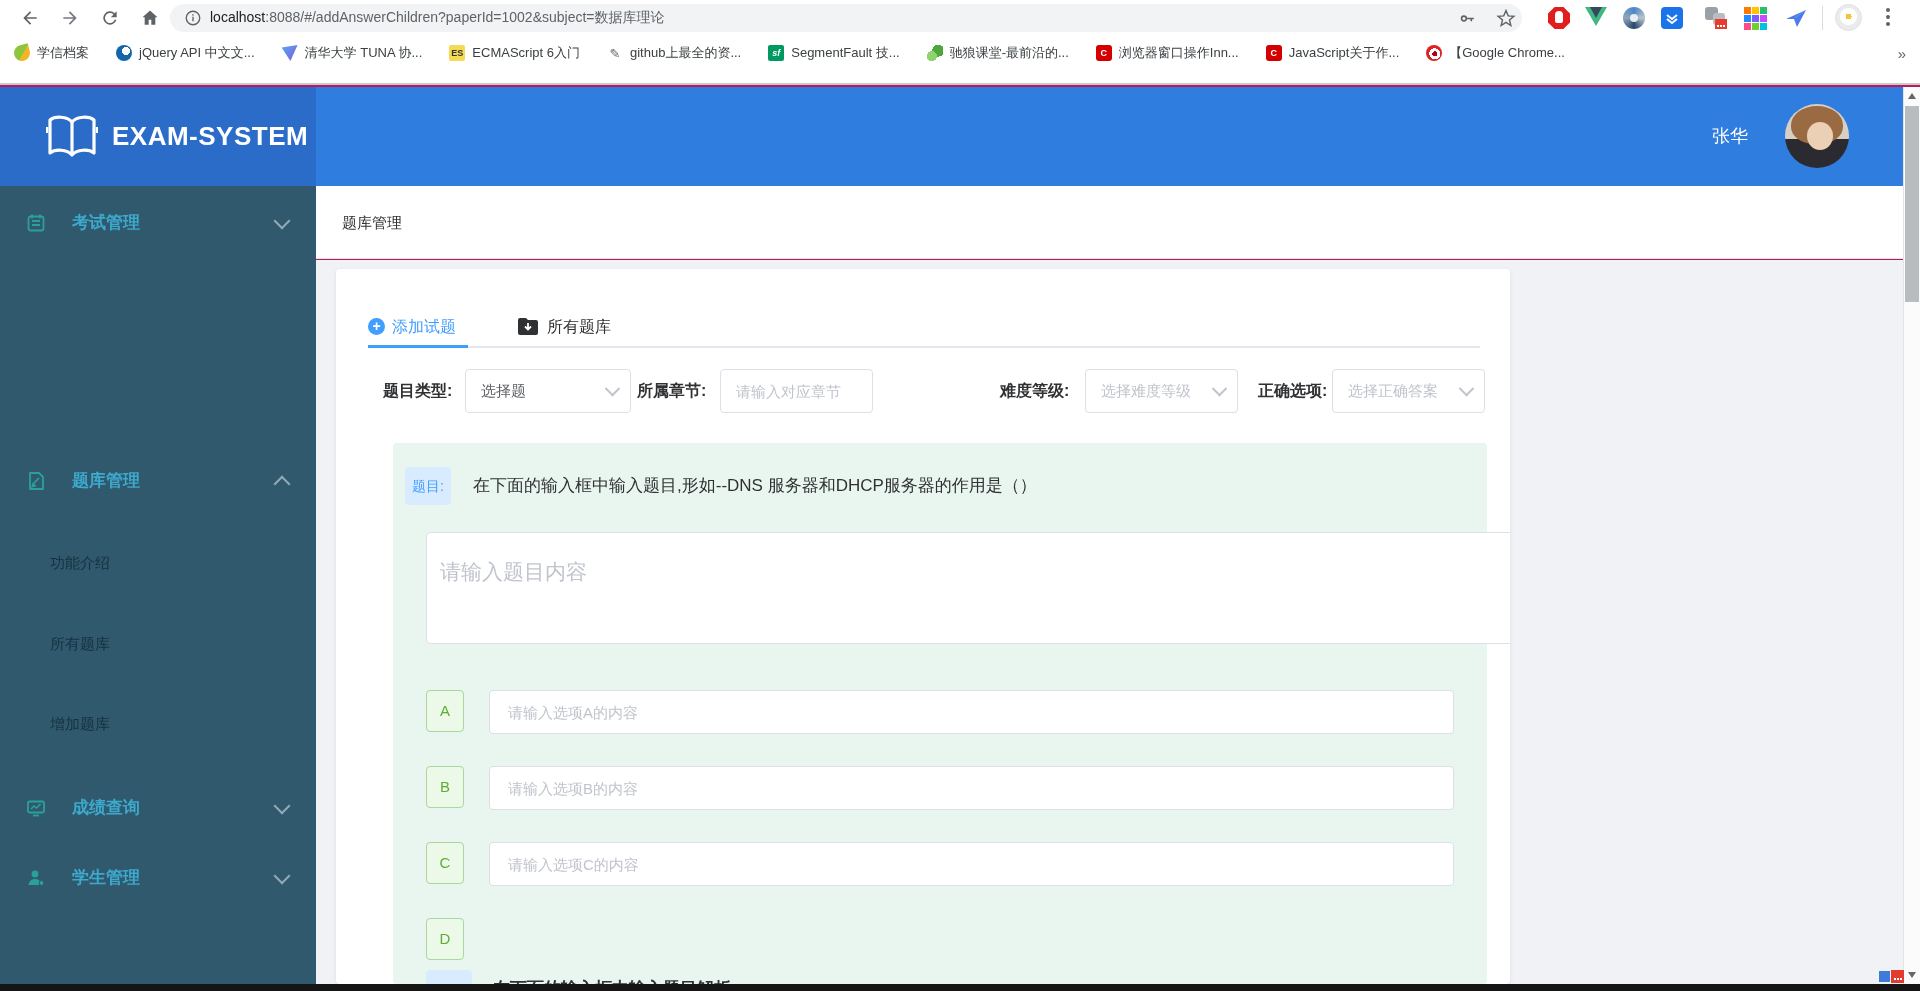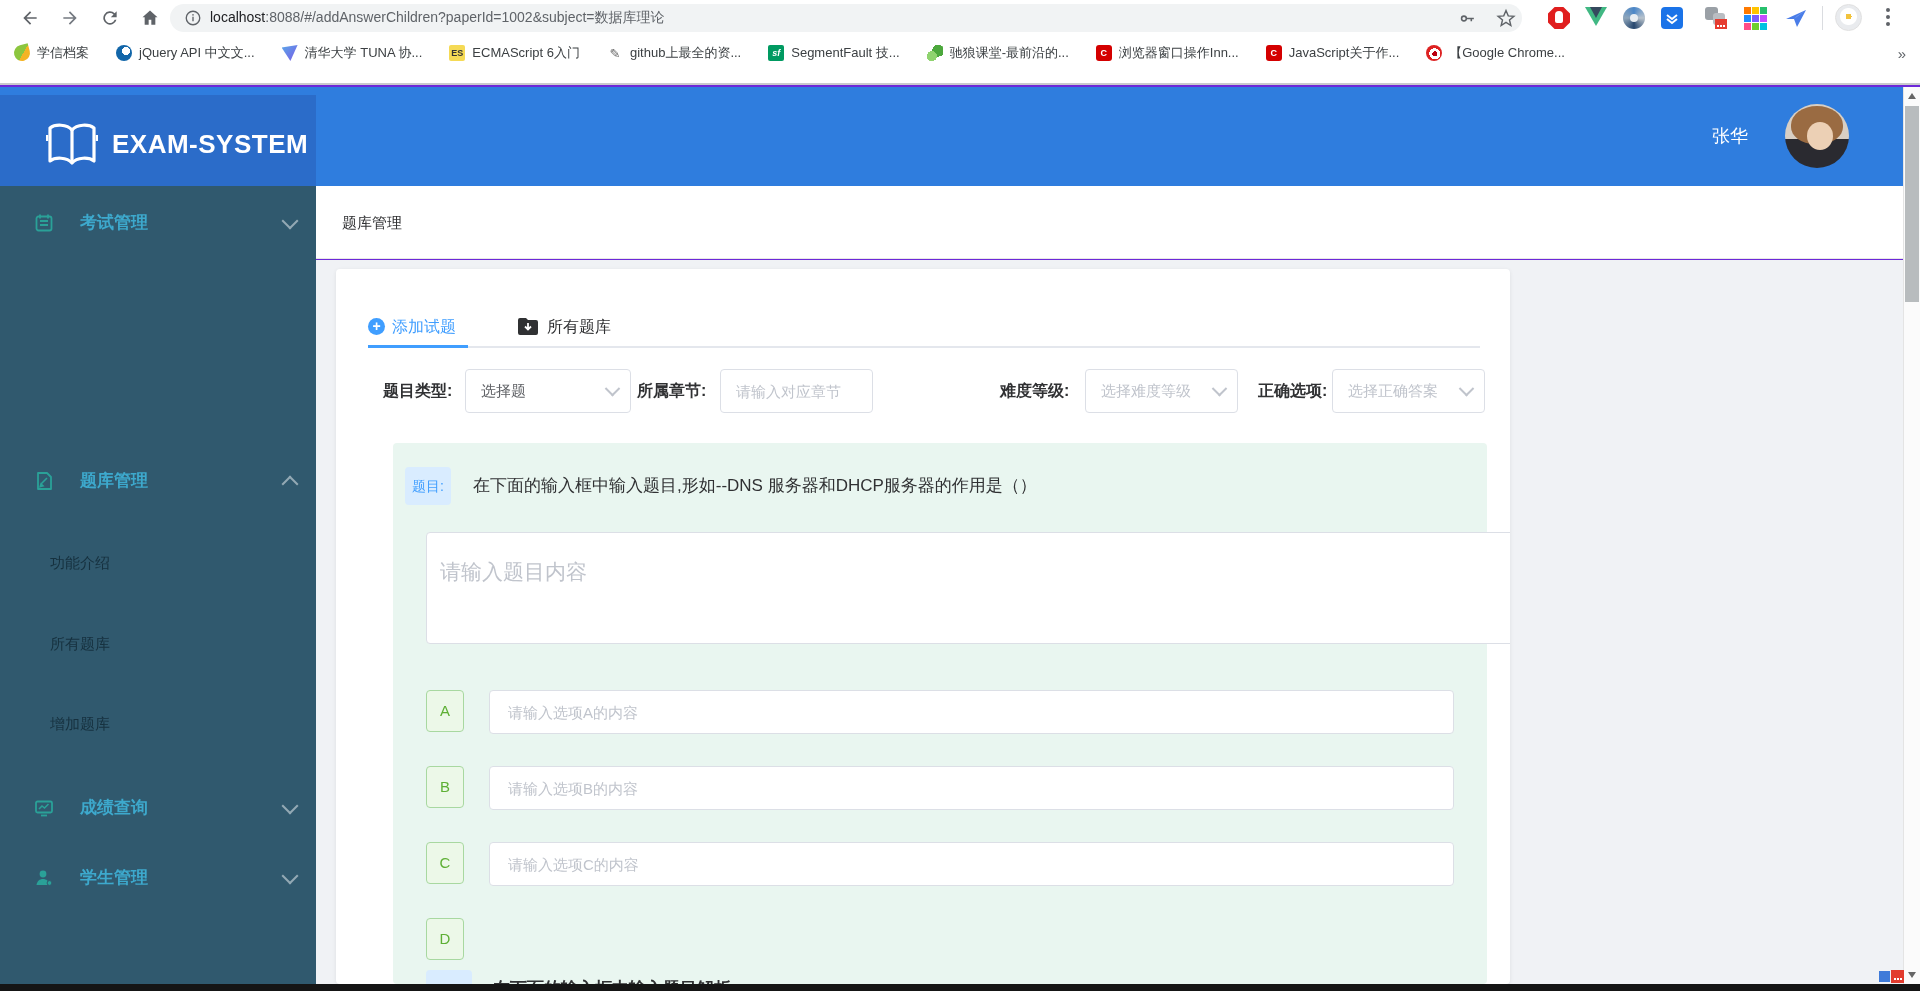--- a/index.html
+++ b/index.html
@@ -1,16 +1,16 @@
 <!DOCTYPE html>
 <html><head>
 <meta charset="utf-8">
 <style>
   html,body{margin:0;padding:0;background:#ddd;}
-  #frame{position:relative;width:1920px;height:991px;background:#6d28d9;overflow:hidden;
+  #frame{position:relative;width:1920px;height:991px;background:#be185d;overflow:hidden;
          font-family:"Liberation Sans","DejaVu Sans",sans-serif;-webkit-font-smoothing:antialiased;}
   .abs{position:absolute;}
   svg{display:block;}
 
   
   #chrome{position:absolute;left:0;top:0;width:1920px;height:85px;background:#fff;border-bottom:2px solid #c8cacd;box-sizing:border-box;}
   .navico{position:absolute;top:8px;width:20px;height:20px;cursor:pointer;}
   #omnibox{position:absolute;left:170px;top:4px;width:1352px;height:28px;background:#f1f3f4;border-radius:14px;}
   #url-text{position:absolute;left:210px;top:0;height:36px;line-height:34px;font-size:14px;white-space:nowrap;}
   #url-text .host{color:#202124;}
@@ -33,33 +33,33 @@
   .fav-es{background:#f5da55;color:#333;border-radius:2px;}
   .fav-gh{color:#666;font-size:13px;}
   .fav-sf{background:#009a61;color:#fff;border-radius:2px;font-style:italic;}
   .fav-sprout{background:radial-gradient(circle at 30% 70%, #8fd36f 0 5px, transparent 5px),radial-gradient(circle at 70% 35%, #4ca83d 0 6px, transparent 6px);}
   .fav-csdn{background:#d40000;color:#fff;border-radius:3px;}
   .fav-weibo{border-radius:50%;background:radial-gradient(circle at 55% 55%, #b01 0 2.5px, #fff 2.5px 5.5px, #d22 5.5px);}
   #bm-overflow{margin-left:auto;margin-right:14px;color:#5f6368;font-size:15px;cursor:pointer;}
 
   
   #app-header{position:absolute;left:0;top:87px;width:1903px;height:99px;background:#2f7dde;}
-  #logo-block{position:absolute;left:0;top:8px;width:316px;height:99px;background:#2b6cc9;}
+  #logo-block{position:absolute;left:0;top:0;width:316px;height:99px;background:#2b6cc9;}
   #logo-text{position:absolute;left:112px;top:0;height:99px;line-height:99px;color:#fff;font-size:26px;font-weight:bold;letter-spacing:.5px;}
   #grid-icon{position:absolute;left:347px;top:123px;width:26px;height:26px;display:grid;grid-template-columns:11px 11px;grid-template-rows:11px 11px;gap:4px;cursor:pointer;}
   #grid-icon i{background:#fff;}
   #user-name{position:absolute;left:1712px;top:87px;height:99px;line-height:99px;color:#fff;font-size:18px;}
   #user-avatar{position:absolute;left:1785px;top:104px;width:64px;height:64px;border-radius:50%;overflow:hidden;
      background:linear-gradient(180deg,#d8cfc4 0 55%,#2a2a30 55%);}
   #user-avatar .hair{position:absolute;left:6px;top:2px;width:52px;height:38px;border-radius:50% 50% 45% 45%;background:#9a6b42;}
   #user-avatar .face{position:absolute;left:22px;top:18px;width:26px;height:28px;border-radius:50%;background:#ecd0b5;}
 
   
   #sidebar{position:absolute;left:0;top:186px;width:316px;height:798px;background:#30596e;}
-  .side-item{position:absolute;left:8px;width:316px;height:44px;cursor:pointer;text-align:right;}
+  .side-item{position:absolute;left:0;width:316px;height:44px;cursor:pointer;text-align:right;}
   .side-item .lbl{position:absolute;left:72px;top:0;height:44px;line-height:44px;font-size:17px;font-weight:bold;color:#3da9cd;}
   .side-item .sico{position:absolute;left:26px;top:12px;width:20px;height:20px;}
   .chev{position:absolute;left:276px;width:10px;height:10px;border-right:2px solid #93a9b4;border-bottom:2px solid #93a9b4;}
   .chev.down{top:14px;transform:rotate(45deg);}
   .chev.up{top:19px;transform:rotate(-135deg);}
   .side-sub{position:absolute;left:0;width:316px;height:44px;cursor:pointer;}
   .side-sub .lbl{position:absolute;left:50px;top:0;height:44px;line-height:44px;font-size:15px;color:#16313f;}
 
   
   #breadcrumb-bar{position:absolute;left:316px;top:186px;width:1587px;height:73px;background:#fff;border-bottom:1px solid #e7e7e7;box-sizing:border-box;}

